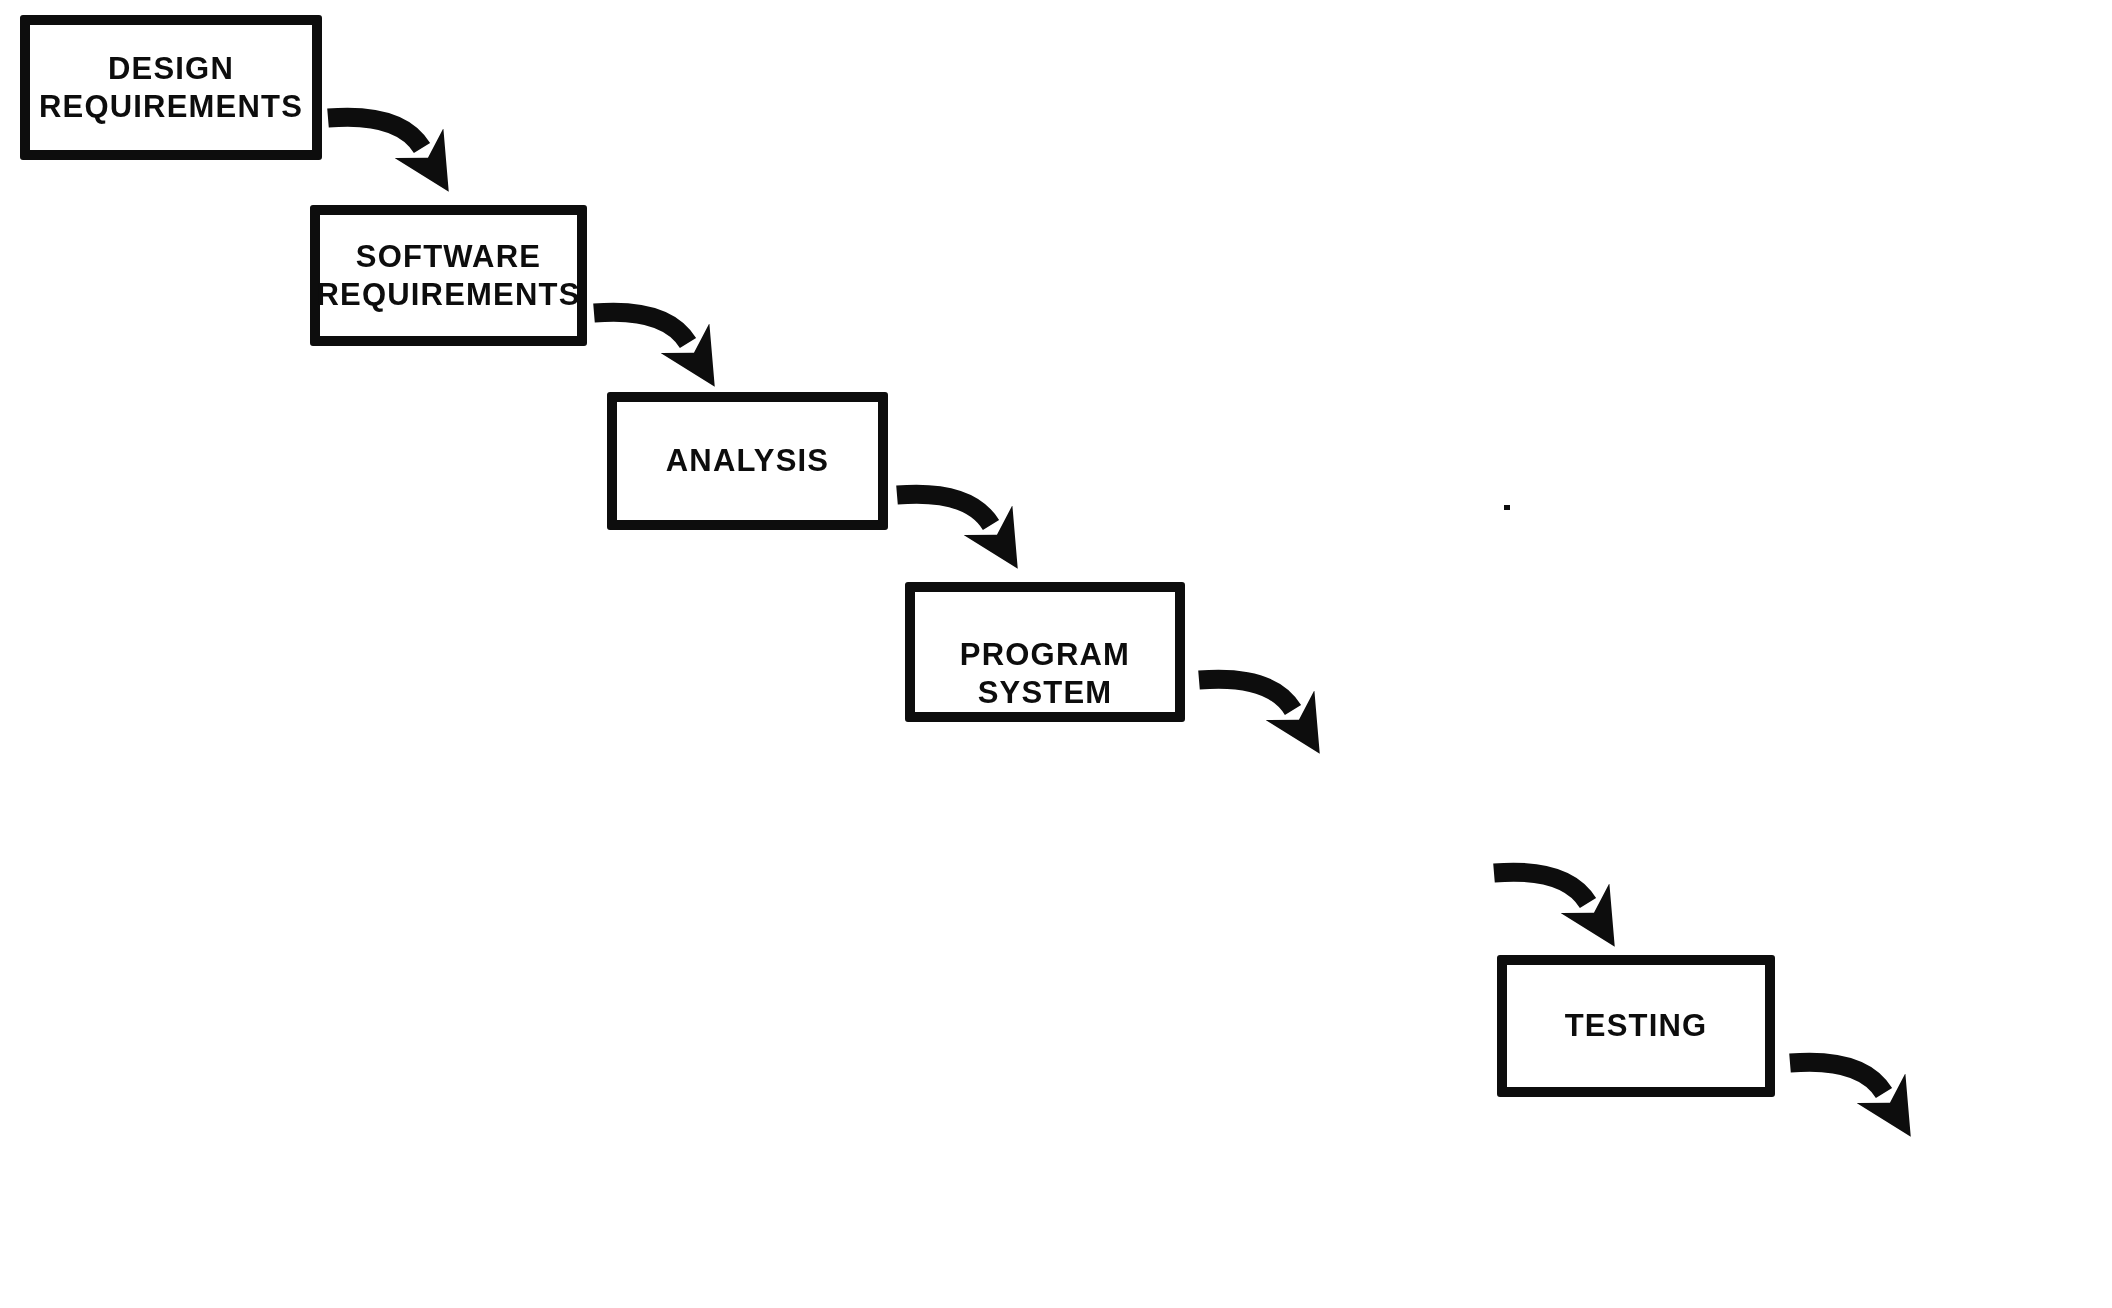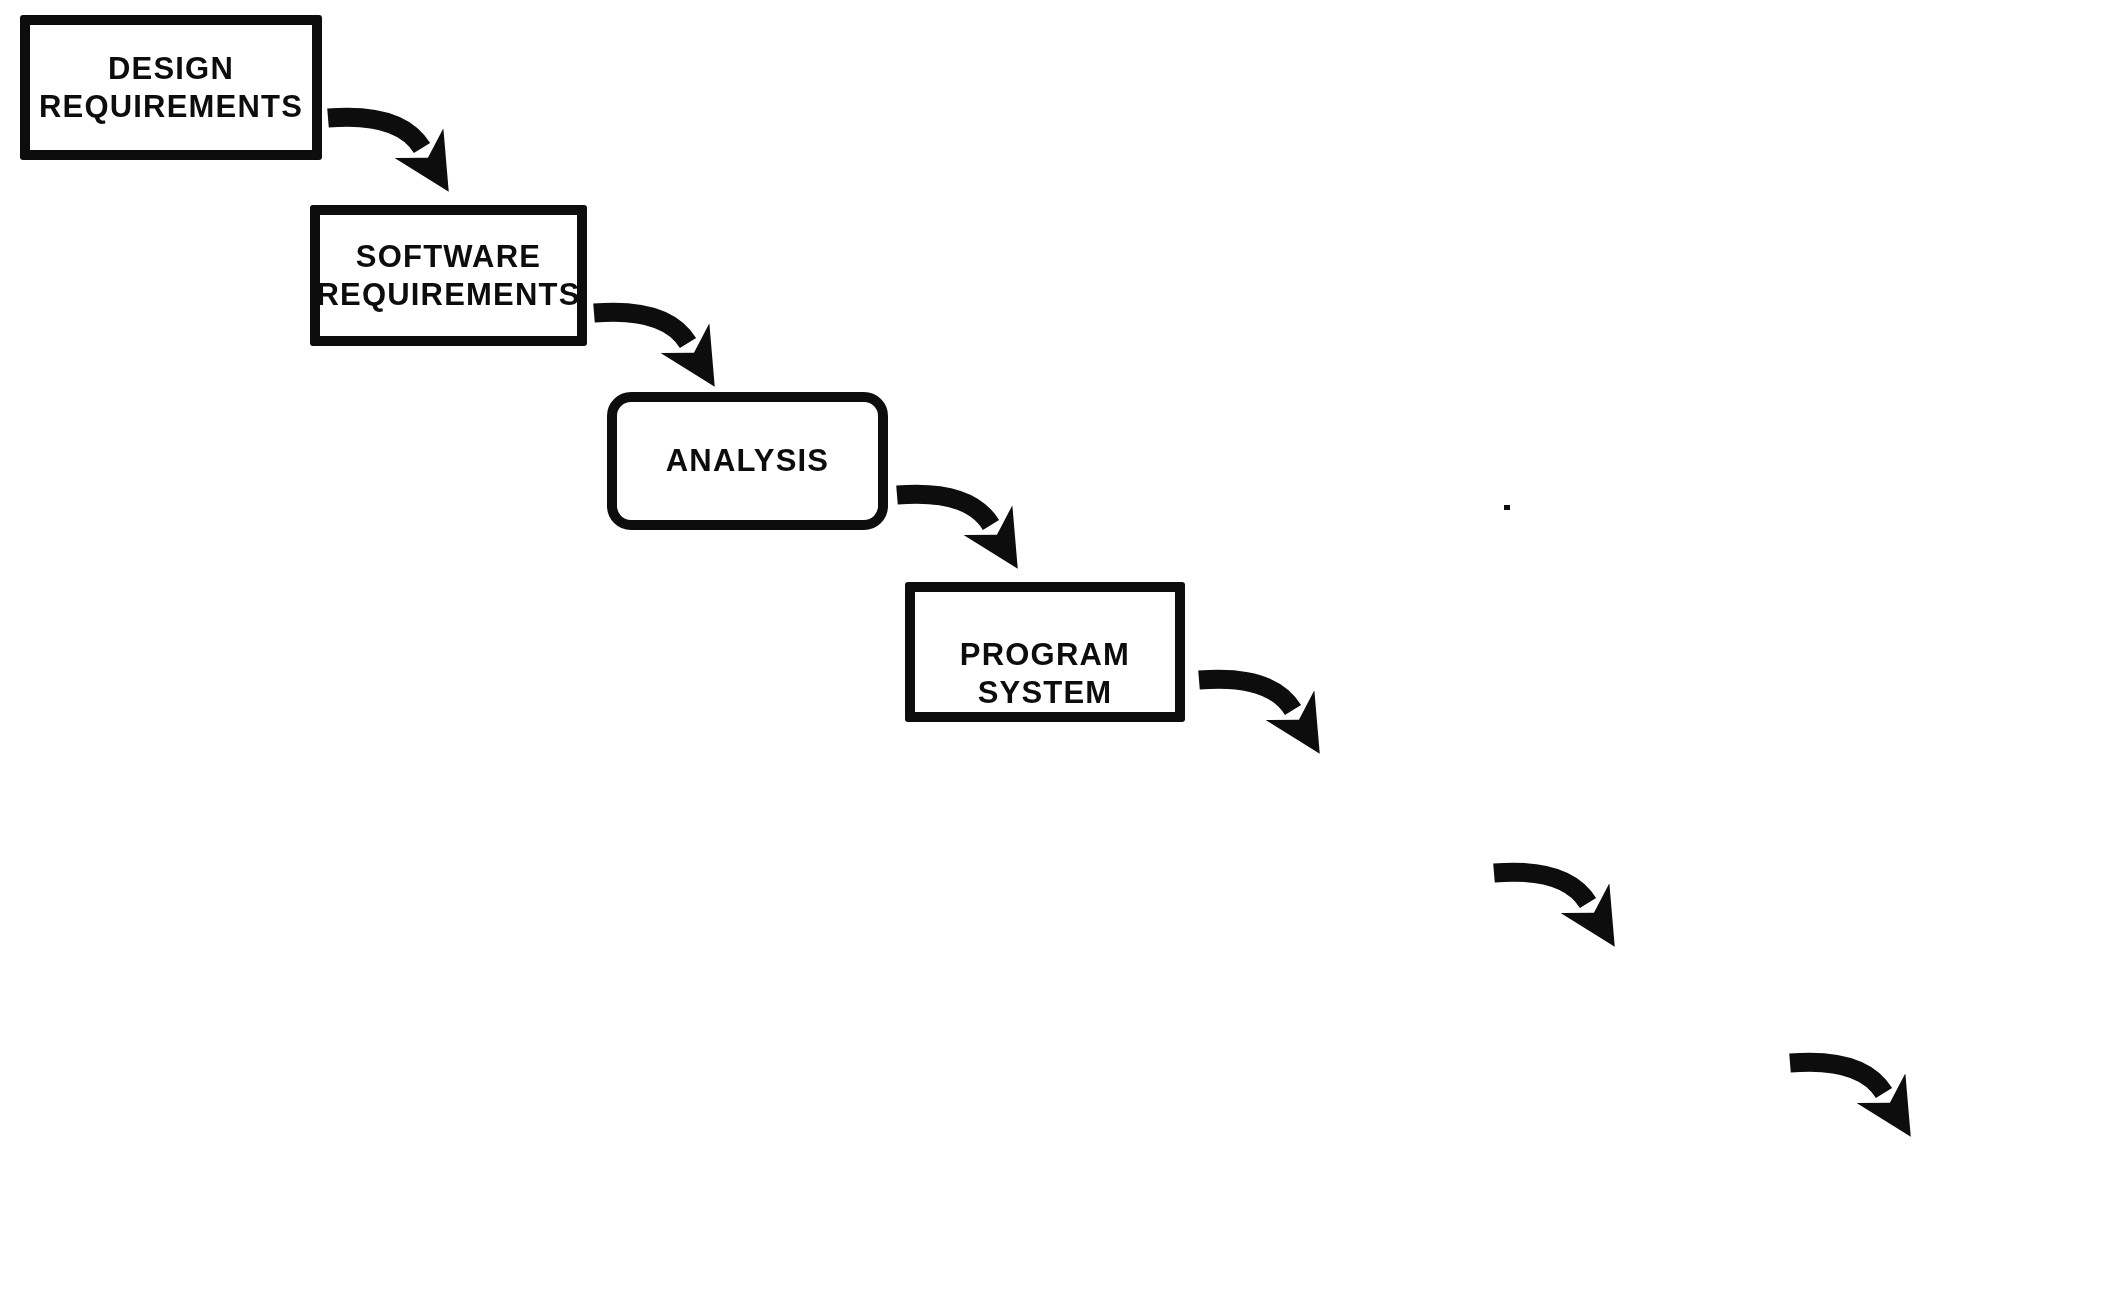--- a/index.html
+++ b/index.html
@@ -25,21 +25,21 @@
     color: #0d0d0d;
     font-weight: bold;
     font-size: 31px;
     letter-spacing: 1.2px;
     line-height: 1.22;
   }
   .box .ln { display: block; white-space: nowrap; }
   
   .b1 { left: 20px;   top: 15px;   width: 302px; height: 145px; }
   .b2 { left: 310px;  top: 205px;  width: 277px; height: 141px; }
-  .b3 { left: 607px;  top: 392px;  width: 281px; height: 138px; border-radius: 24px; }
+  .b3 { left: 607px;  top: 392px;  width: 281px; height: 138px; }
   .b4 { left: 905px;  top: 582px;  width: 280px; height: 140px; justify-content: flex-end; }
   .b5 { left: 1202px; top: 767px;  width: 281px; height: 143px; }
   .b6 { left: 1497px; top: 955px;  width: 278px; height: 142px; }
   .b7 { left: 1793px; top: 1148px; width: 299px; height: 139px; }
   .arrow {
     position: absolute;
     width: 140px;
     height: 110px;
     overflow: visible;
   }
@@ -111,20 +111,23 @@
 
   <svg class="arrow a4" viewBox="0 0 140 110">
     <path d="M6,18 Q78,12 100,48" marker-end="url(#ah)"></path>
   </svg>
 
 
   <svg class="arrow a5" viewBox="0 0 140 110">
     <path d="M6,18 Q78,12 100,48" marker-end="url(#ah)"></path>
   </svg>
 
+  <div class="box b6">
+    <span class="ln">TESTING</span>
+  </div>
 
   <svg class="arrow a6" viewBox="0 0 140 110">
     <path d="M6,18 Q78,12 100,48" marker-end="url(#ah)"></path>
   </svg>
 
 
   <div class="speck"></div>
 
 </div>
 

